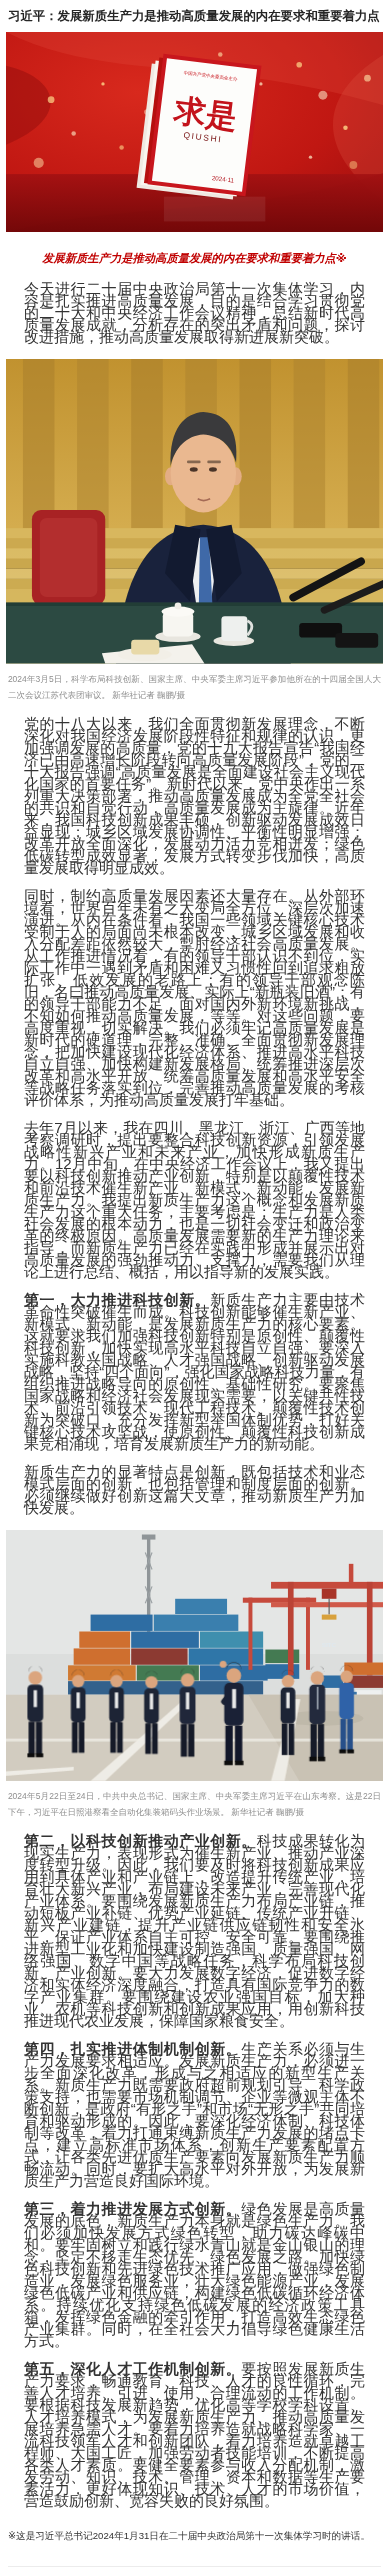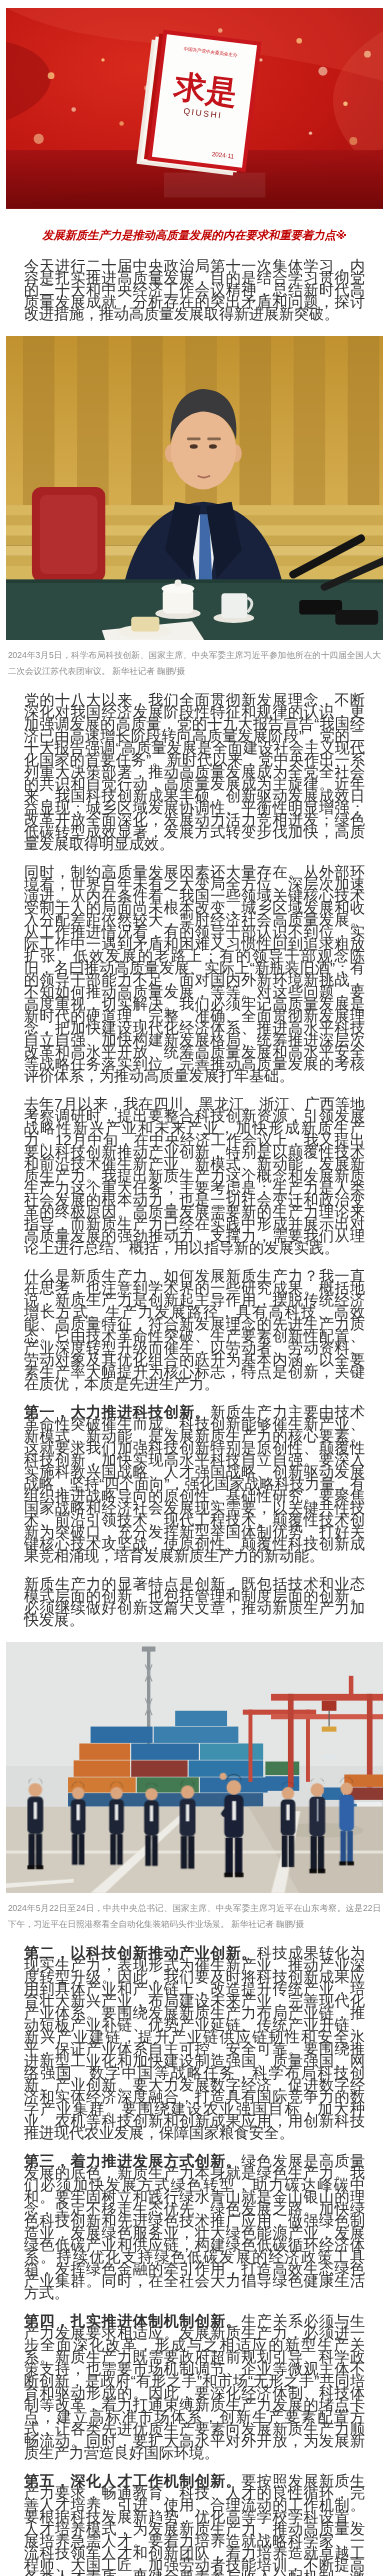--- a/index.html
+++ b/index.html
@@ -19,20 +19,21 @@
   .para .lead{font-weight:700;}
   .footnote{font-size:9.6px;color:#333;line-height:17px;text-align:justify;margin:20px 8px 0;}
   .footer{margin:22.5px 8px 0;border-top:0.6px solid #ececec;padding-top:9px;}
   .banner-fig{margin-bottom:0;}
 </style>
 </head>
 <body>
 
 <div class="page">
 
+  <h1 class="title">习近平：发展新质生产力是推动高质量发展的内在要求和重要着力点</h1>
 
 
   <figure class="banner-fig" style="margin-bottom:3.4px;">
     <svg viewBox="0 0 670 356" preserveAspectRatio="none">
       <defs>
         <radialGradient id="bgRed" cx="35%" cy="30%" r="90%">
           <stop offset="0%" stop-color="#d8291d"></stop>
             <stop offset="60%" stop-color="#c01712"></stop>
             <stop offset="100%" stop-color="#9c0e0e"></stop>
         </radialGradient>
@@ -159,21 +160,20 @@
 
   <section>
 
       <p class="para"><span>党的十八大以来，我们全面贯彻新发展理念，不断深化对我国经济发展阶段性特征和规律的认识，更加强调发展的高质量，党的十九大报告宣告“我国经济已由高速增长阶段转向高质量发展阶段”，党的二十大报告强调“高质量发展是全面建设社会主义现代化国家的首要任务”。新时代以来，党中央作出一系列重大决策部署，推动高质量发展成为全党全社会的共识和自觉行动，高质量发展成为主旋律。近年来，我国科技创新成果丰硕，创新驱动发展成效日益显现；城乡区域发展协调性、平衡性明显增强；改革开放全面深化，发展动力活力竞相迸发；绿色低碳转型成效显著，发展方式转变步伐加快，高质量发展取得明显成效。</span></p>
 
       <p class="para"><span>同时，制约高质量发展因素还大量存在。从外部环境看，世界百年未有之大变局全方位、深层次加速演进。从内在条件看，我国一些领域关键核心技术受制于人的局面尚未根本改变，城乡区域发展和收入分配差距依然较大，掣肘经济社会高质量发展。从工作推进情况看，有的领导干部认识不到位，实际工作中一遇到矛盾和困难又习惯性回到追求粗放扩张、低效发展的老路上；有的领导干部观念陈旧，名曰推动高质量发展、实际上“新瓶装旧酒”；有的领导干部能力不足，面对国内外新环境新挑战，不知如何推动高质量发展，等等。对这些问题，要高度重视，切实解决。我们必须牢记高质量发展是新时代的硬道理，完整、准确、全面贯彻新发展理念，把加快建设现代化经济体系、推进高水平科技自立自强、加快构建新发展格局、统筹推进深层次改革和高水平开放、统筹高质量发展和高水平安全等战略任务落实到位，完善推动高质量发展的考核评价体系，为推动高质量发展打牢基础。</span></p>
 
 
       <p class="para"><span>去年7月以来，我在四川、黑龙江、浙江、广西等地考察调研时，提出要整合科技创新资源，引领发展战略性新兴产业和未来产业，加快形成新质生产力。12月中旬，在中央经济工作会议上，我又提出要以科技创新推动产业创新，特别是以颠覆性技术和前沿技术催生新产业、新模式、新动能，发展新质生产力。我提出新质生产力这个概念和发展新质生产力这个重大任务，主要考虑是：生产力是人类社会发展的根本动力，也是一切社会变迁和政治变革的终极原因。高质量发展需要新的生产力理论来指导，而新质生产力已经在实践中形成并展示出对高质量发展的强劲推动力、支撑力，需要我们从理论上进行总结、概括，用以指导新的发展实践。</span></p>
 
-      <p class="para"><span>什么是新质生产力、如何发展新质生产力？我一直在思考，也注意到学术界的一些研究成果。概括地说，新质生产力是创新起主导作用，摆脱传统经济增长方式、生产力发展路径，具有高科技、高效能、高质量特征，符合新发展理念的先进生产力质态。它由技术革命性突破、生产要素创新性配置、产业深度转型升级而催生，以劳动者、劳动资料、劳动对象及其优化组合的跃升为基本内涵，以全要素生产率大幅提升为核心标志，特点是创新，关键在质优，本质是先进生产力。</span></p>
 
       <p class="para"><span class="lead">第一，大力推进科技创新。</span><span>新质生产力主要由技术革命性突破催生而成。科技创新能够催生新产业、新模式、新动能，是发展新质生产力的核心要素。这就要求我们加强科技创新特别是原创性、颠覆性科技创新，加快实现高水平科技自立自强。要深入实施科教兴国战略、人才强国战略、创新驱动发展战略，坚持“四个面向”，强化国家战略科技力量，有组织推进战略导向的原创性、基础性研究。要聚焦国家战略和经济社会发展现实需要，以关键共性技术、前沿引领技术、现代工程技术、颠覆性技术创新为突破口，充分发挥新型举国体制优势，打好关键核心技术攻坚战，使原创性、颠覆性科技创新成果竞相涌现，培育发展新质生产力的新动能。</span></p>
 
       <p class="para"><span>新质生产力的显著特点是创新，既包括技术和业态模式层面的创新，也包括管理和制度层面的创新。必须继续做好创新这篇大文章，推动新质生产力加快发展。</span></p>
     </section>
 
   <figure>
     <svg viewBox="0 0 670 445" preserveAspectRatio="none">
       <rect width="670" height="445" fill="#e4e6e5"></rect>
       <rect y="220" width="670" height="72" fill="#dcdedd"></rect>
@@ -319,23 +319,23 @@
         </g>
       </g>
     </svg>
     <figcaption>2024年5月22日至24日，中共中央总书记、国家主席、中央军委主席习近平在山东考察。这是22日下午，习近平在日照港察看全自动化集装箱码头作业场景。 新华社记者 鞠鹏/摄</figcaption>
   </figure>
 
   <section>
 
       <p class="para"><span class="lead">第二，以科技创新推动产业创新。</span><span>科技成果转化为现实生产力，表现形式为催生新产业、推动产业深度转型升级。因此，我们要及时将科技创新成果应用到具体产业和产业链上，改造提升传统产业，培育壮大新兴产业，布局建设未来产业，完善现代化产业体系。要围绕发展新质生产力布局产业链，推动短板产业补链、优势产业延链、传统产业升链、新兴产业建链，提升产业链供应链韧性和安全水平，保证产业体系自主可控、安全可靠。要围绕推进新型工业化和加快建设制造强国、质量强国、网络强国、数字中国等战略任务，科学布局科技创新、产业创新。要大力发展数字经济，促进数字经济和实体经济深度融合，打造具有国际竞争力的数字产业集群。要围绕建设农业强国目标，加大种业、农机等科技创新和创新成果应用，用创新科技推进现代农业发展，保障国家粮食安全。</span></p>
 
+      <p class="para"><span class="lead">第四，扎实推进体制机制创新。</span><span>生产关系必须与生产力发展要求相适应。发展新质生产力，必须进一步全面深化改革，形成与之相适应的新型生产关系。新质生产力既需要政府超前规划引导、科学政策支持，也需要市场机制调节、企业等微观主体不断创新，是政府“有形之手”和市场“无形之手”共同培育和驱动形成的。因此，要深化经济体制、科技体制等改革，着力打通束缚新质生产力发展的堵点卡点，建立高标准市场体系，创新生产要素配置方式，让各类先进优质生产要素向发展新质生产力顺畅流动。同时，要扩大高水平对外开放，为发展新质生产力营造良好国际环境。</span></p>
+
       <p class="para"><span class="lead">第三，着力推进发展方式创新。</span><span>绿色发展是高质量发展的底色，新质生产力本身就是绿色生产力。我们必须加快发展方式绿色转型，助力碳达峰碳中和。要牢固树立和践行绿水青山就是金山银山的理念，坚定不移走生态优先、绿色发展之路。加快绿色科技创新和先进绿色技术推广应用，做强绿色制造业，发展绿色服务业，壮大绿色能源产业，发展绿色低碳产业和供应链，构建绿色低碳循环经济体系。持续优化支持绿色低碳发展的经济政策工具箱，发挥绿色金融的牵引作用，打造高效生态绿色产业集群。同时，在全社会大力倡导绿色健康生活方式。</span></p>
-
-      <p class="para"><span class="lead">第四，扎实推进体制机制创新。</span><span>生产关系必须与生产力发展要求相适应。发展新质生产力，必须进一步全面深化改革，形成与之相适应的新型生产关系。新质生产力既需要政府超前规划引导、科学政策支持，也需要市场机制调节、企业等微观主体不断创新，是政府“有形之手”和市场“无形之手”共同培育和驱动形成的。因此，要深化经济体制、科技体制等改革，着力打通束缚新质生产力发展的堵点卡点，建立高标准市场体系，创新生产要素配置方式，让各类先进优质生产要素向发展新质生产力顺畅流动。同时，要扩大高水平对外开放，为发展新质生产力营造良好国际环境。</span></p>
 
       <p class="para"><span class="lead">第五，深化人才工作机制创新。</span><span>要按照发展新质生产力要求，畅通教育、科技、人才的良性循环，完善人才培养、引进、使用、合理流动的工作机制。要根据科技发展新趋势，优化高等学校学科设置、人才培养模式，为发展新质生产力、推动高质量发展培养急需人才。要着力培养造就战略科学家、一流科技领军人才和创新团队，着力培养造就卓越工程师、大国工匠，加强劳动者技能培训，不断提高各类人才素质。要健全要素参与收入分配机制，激发劳动、知识、技术、管理、资本和数据等生产要素活力，更好体现知识、技术、人才的市场价值，营造鼓励创新、宽容失败的良好氛围。</span></p>
     </section>
 
   <p class="footnote">※这是习近平总书记2024年1月31日在二十届中央政治局第十一次集体学习时的讲话。</p>
 
   <div class="footer">
     
   
       

